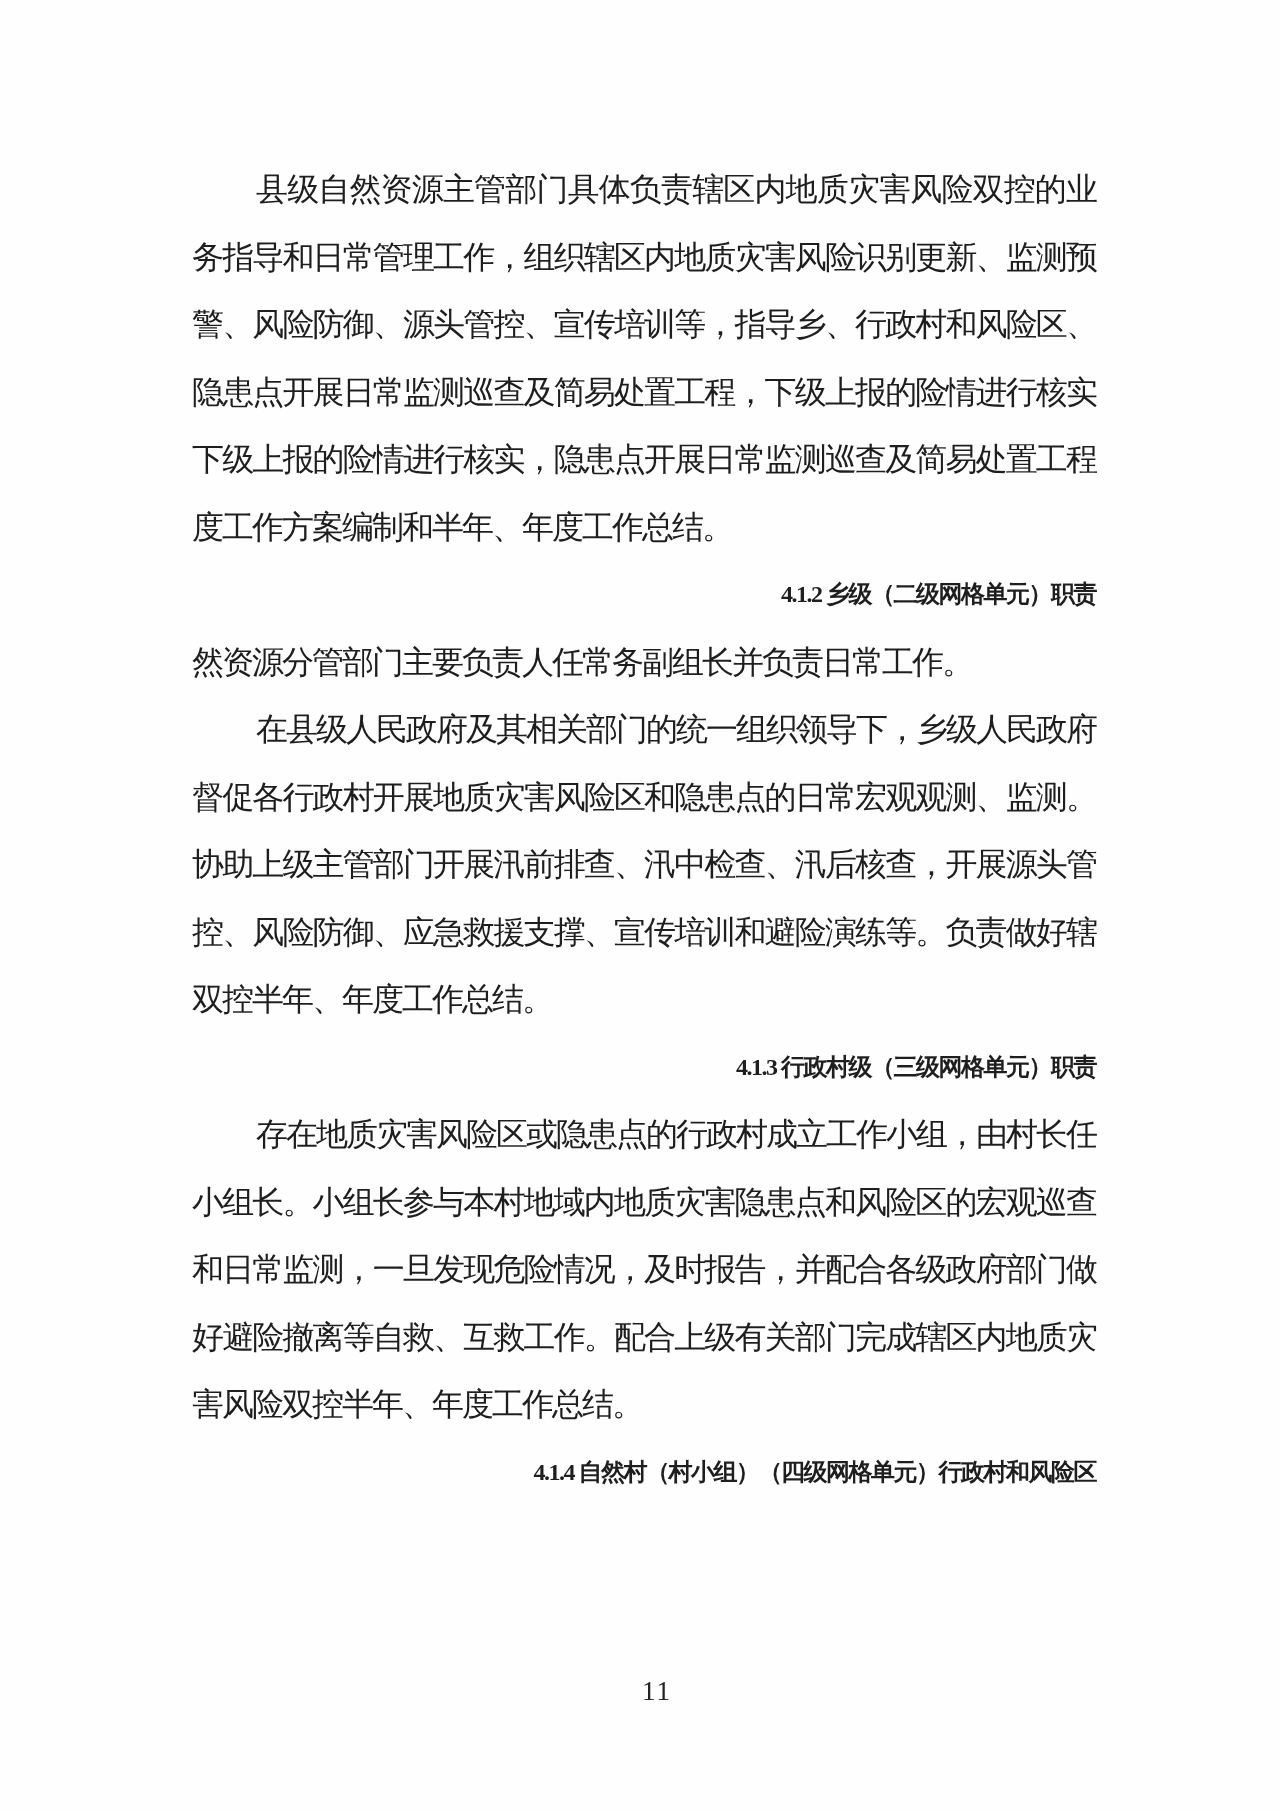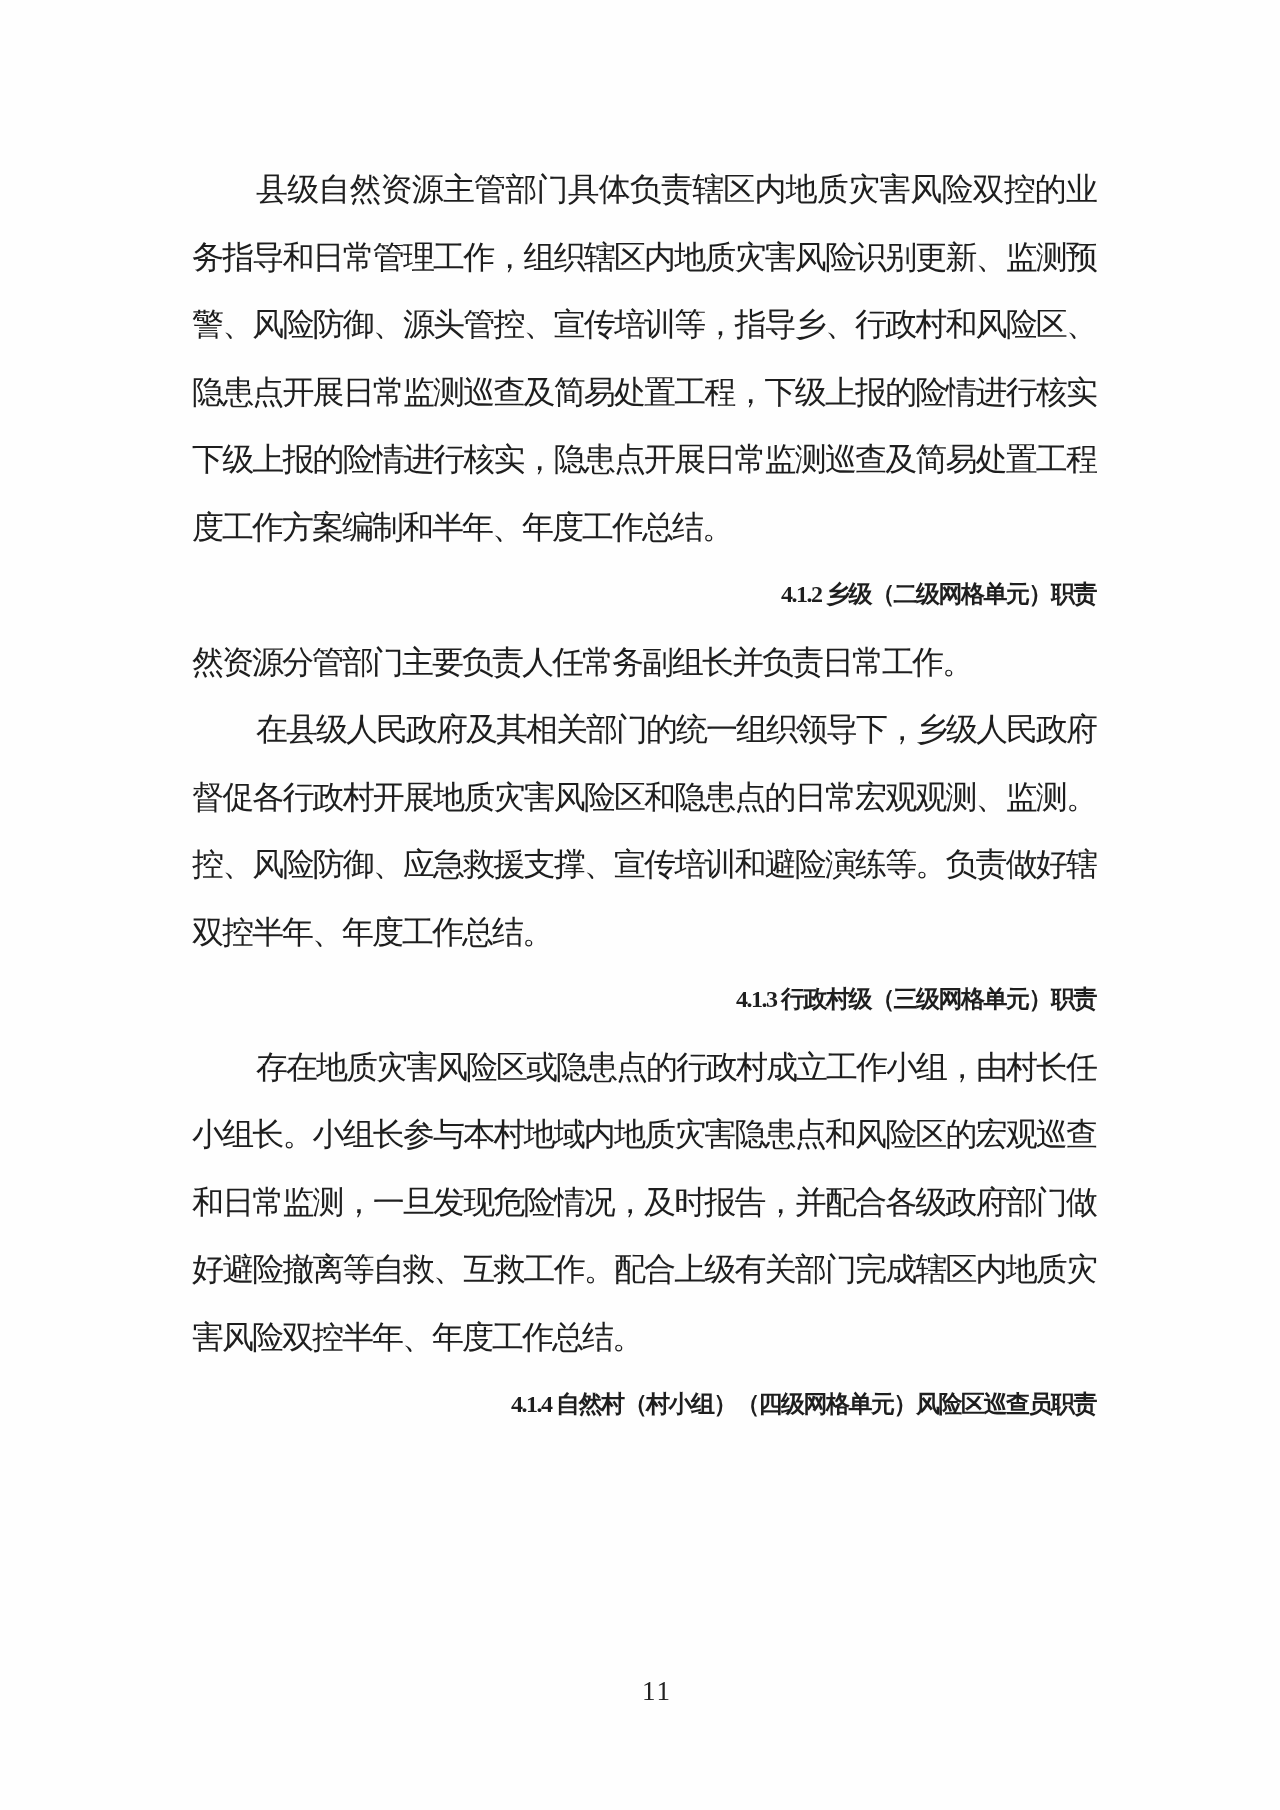--- a/index.html
+++ b/index.html
@@ -67,27 +67,28 @@
         <div class="line">下级上报的险情进行核实，隐患点开展日常监测巡查及简易处置工程</div>
         <div class="line plast">度工作方案编制和半年、年度工作总结。</div>
       </div>
       <div class="heading">4.1.2 乡级（二级网格单元）职责</div>
       <div class="para">
         <div class="line plast">然资源分管部门主要负责人任常务副组长并负责日常工作。</div>
       </div>
       <div class="para">
         <div class="line first">在县级人民政府及其相关部门的统一组织领导下，乡级人民政府</div>
         <div class="line">督促各行政村开展地质灾害风险区和隐患点的日常宏观观测、监测。</div>
+        <div class="line">协助上级主管部门开展汛前排查、汛中检查、汛后核查，开展源头管</div>
         <div class="line">控、风险防御、应急救援支撑、宣传培训和避险演练等。负责做好辖</div>
         <div class="line plast">双控半年、年度工作总结。</div>
       </div>
       <div class="heading">4.1.3 行政村级（三级网格单元）职责</div>
       <div class="para">
         <div class="line first">存在地质灾害风险区或隐患点的行政村成立工作小组，由村长任</div>
         <div class="line">小组长。小组长参与本村地域内地质灾害隐患点和风险区的宏观巡查</div>
         <div class="line">和日常监测，一旦发现危险情况，及时报告，并配合各级政府部门做</div>
         <div class="line">好避险撤离等自救、互救工作。配合上级有关部门完成辖区内地质灾</div>
         <div class="line plast">害风险双控半年、年度工作总结。</div>
       </div>
-      <div class="heading">4.1.4 自然村（村小组）（四级网格单元）风险区巡查员职责</div>
+      <div class="heading">4.1.4 自然村（村小组）（四级网格单元）行政村和风险区</div>
     </div>
   <div class="page-number">11</div>
 </div>
 
 </body></html>

